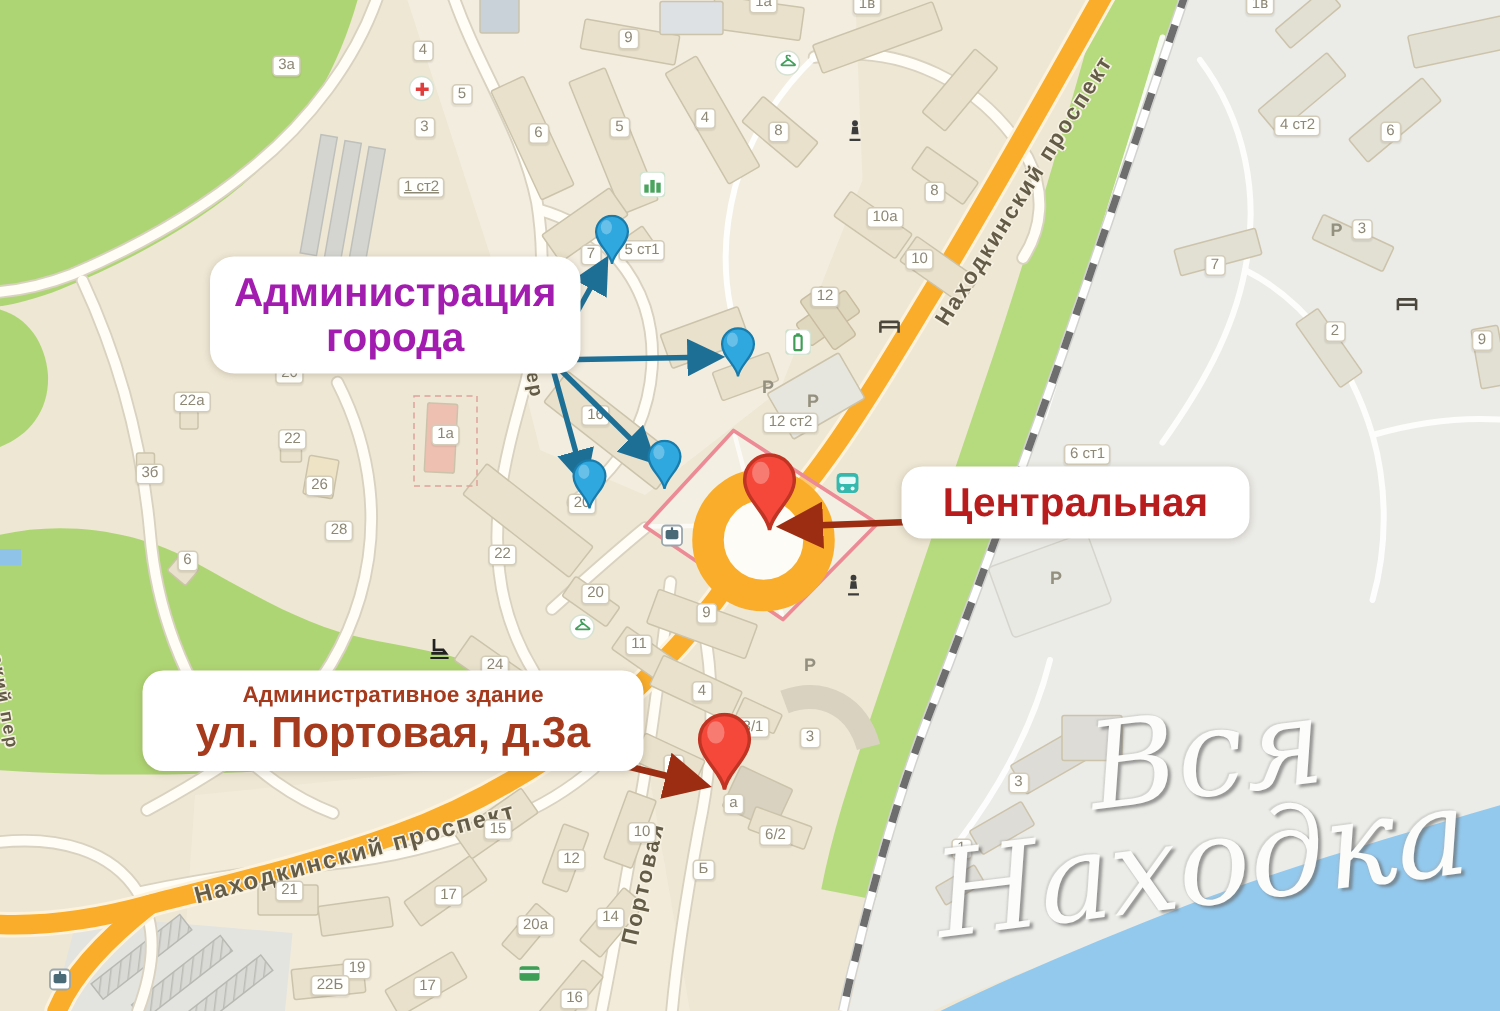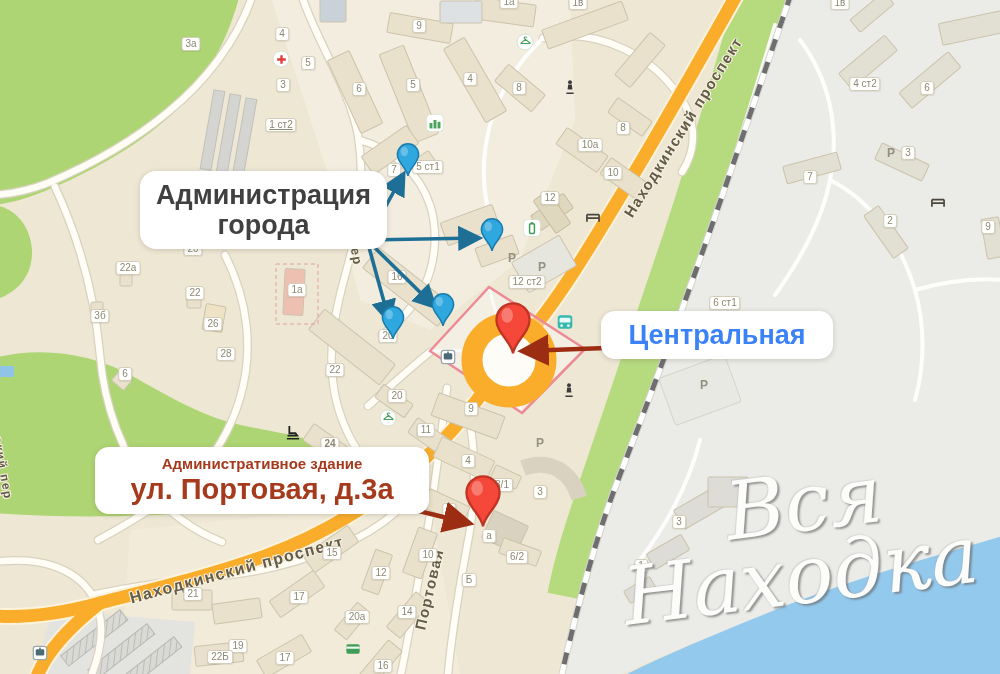--- a/index.html
+++ b/index.html
@@ -247,21 +247,21 @@
       <span class="bldg-badge" style="left: 195px; top: 293px;">22</span>
       <span class="bldg-badge" style="left: 100px; top: 316px;">3б</span>
       <span class="bldg-badge" style="left: 213px; top: 324px;">26</span>
       <span class="bldg-badge" style="left: 226px; top: 354px;">28</span>
       <span class="bldg-badge" style="left: 125px; top: 374px;">6</span>
       <span class="bldg-badge" style="left: 297px; top: 290px;">1а</span>
       <span class="bldg-badge" style="left: 397px; top: 277px;">16</span>
       <span class="bldg-badge" style="left: 388px; top: 336px;">20</span>
       <span class="bldg-badge" style="left: 335px; top: 370px;">22</span>
       <span class="bldg-badge" style="left: 397px; top: 396px;">20</span>
-      <span class="bldg-badge" style="left: 330px; top: 444px; font-weight: bold;">24</span>
+      <span class="bldg-badge" style="left: 330px; top: 444px;">24</span>
       <span class="bldg-badge" style="left: 426px; top: 430px; text-align: right;">11</span>
       <span class="bldg-badge" style="left: 471px; top: 409px;">9</span>
       <span class="bldg-badge" style="left: 468px; top: 461px;">4</span>
       <span class="bldg-badge" style="left: 449px; top: 510px;">8</span>
       <span class="bldg-badge" style="left: 489px; top: 536px;">а</span>
       <span class="bldg-badge" style="left: 502px; top: 485px;">3/1</span>
       <span class="bldg-badge" style="left: 540px; top: 492px;">3</span>
       <span class="bldg-badge" style="left: 517px; top: 557px;">6/2</span>
       <span class="bldg-badge" style="left: 428px; top: 555px;">10</span>
       <span class="bldg-badge" style="left: 381px; top: 573px;">12</span>
@@ -423,25 +423,25 @@
           <ellipse cx="8.5" cy="8" rx="3.5" ry="4.5" fill="rgba(255,255,255,0.28)"></ellipse>
         </svg></div>
     </div>
 
   <div id="watermark">
     <div class="wm1">Вся</div>
     <div class="wm2">Находка</div>
   </div>
 
   <div id="labels-layer">
-    <div class="note-label" style="left:140px;top:171px;width:235px;color:#404040;font-size:27px;">
+    <div class="note-label" style="left:140px;top:171px;width:235px;color:#a21caf;font-size:27px;">
       <div>Администрация</div>
       <div>города</div>
     </div>
-    <div class="note-label" style="left:601px;top:311px;width:220px;color:#3b82f6;font-size:27px;border-radius:14px;">
+    <div class="note-label" style="left:601px;top:311px;width:220px;color:#b91c1c;font-size:27px;border-radius:14px;">
       <div>Центральная</div>
     </div>
     <div class="note-label" style="left:95px;top:447px;width:322px;color:#a53a1d;border-radius:14px;">
       <div style="font-size:15px">Административное здание</div>
       <div style="font-size:29px">ул. Портовая, д.3а</div>
     </div>
   </div>
 </div>
 
 </body></html>

